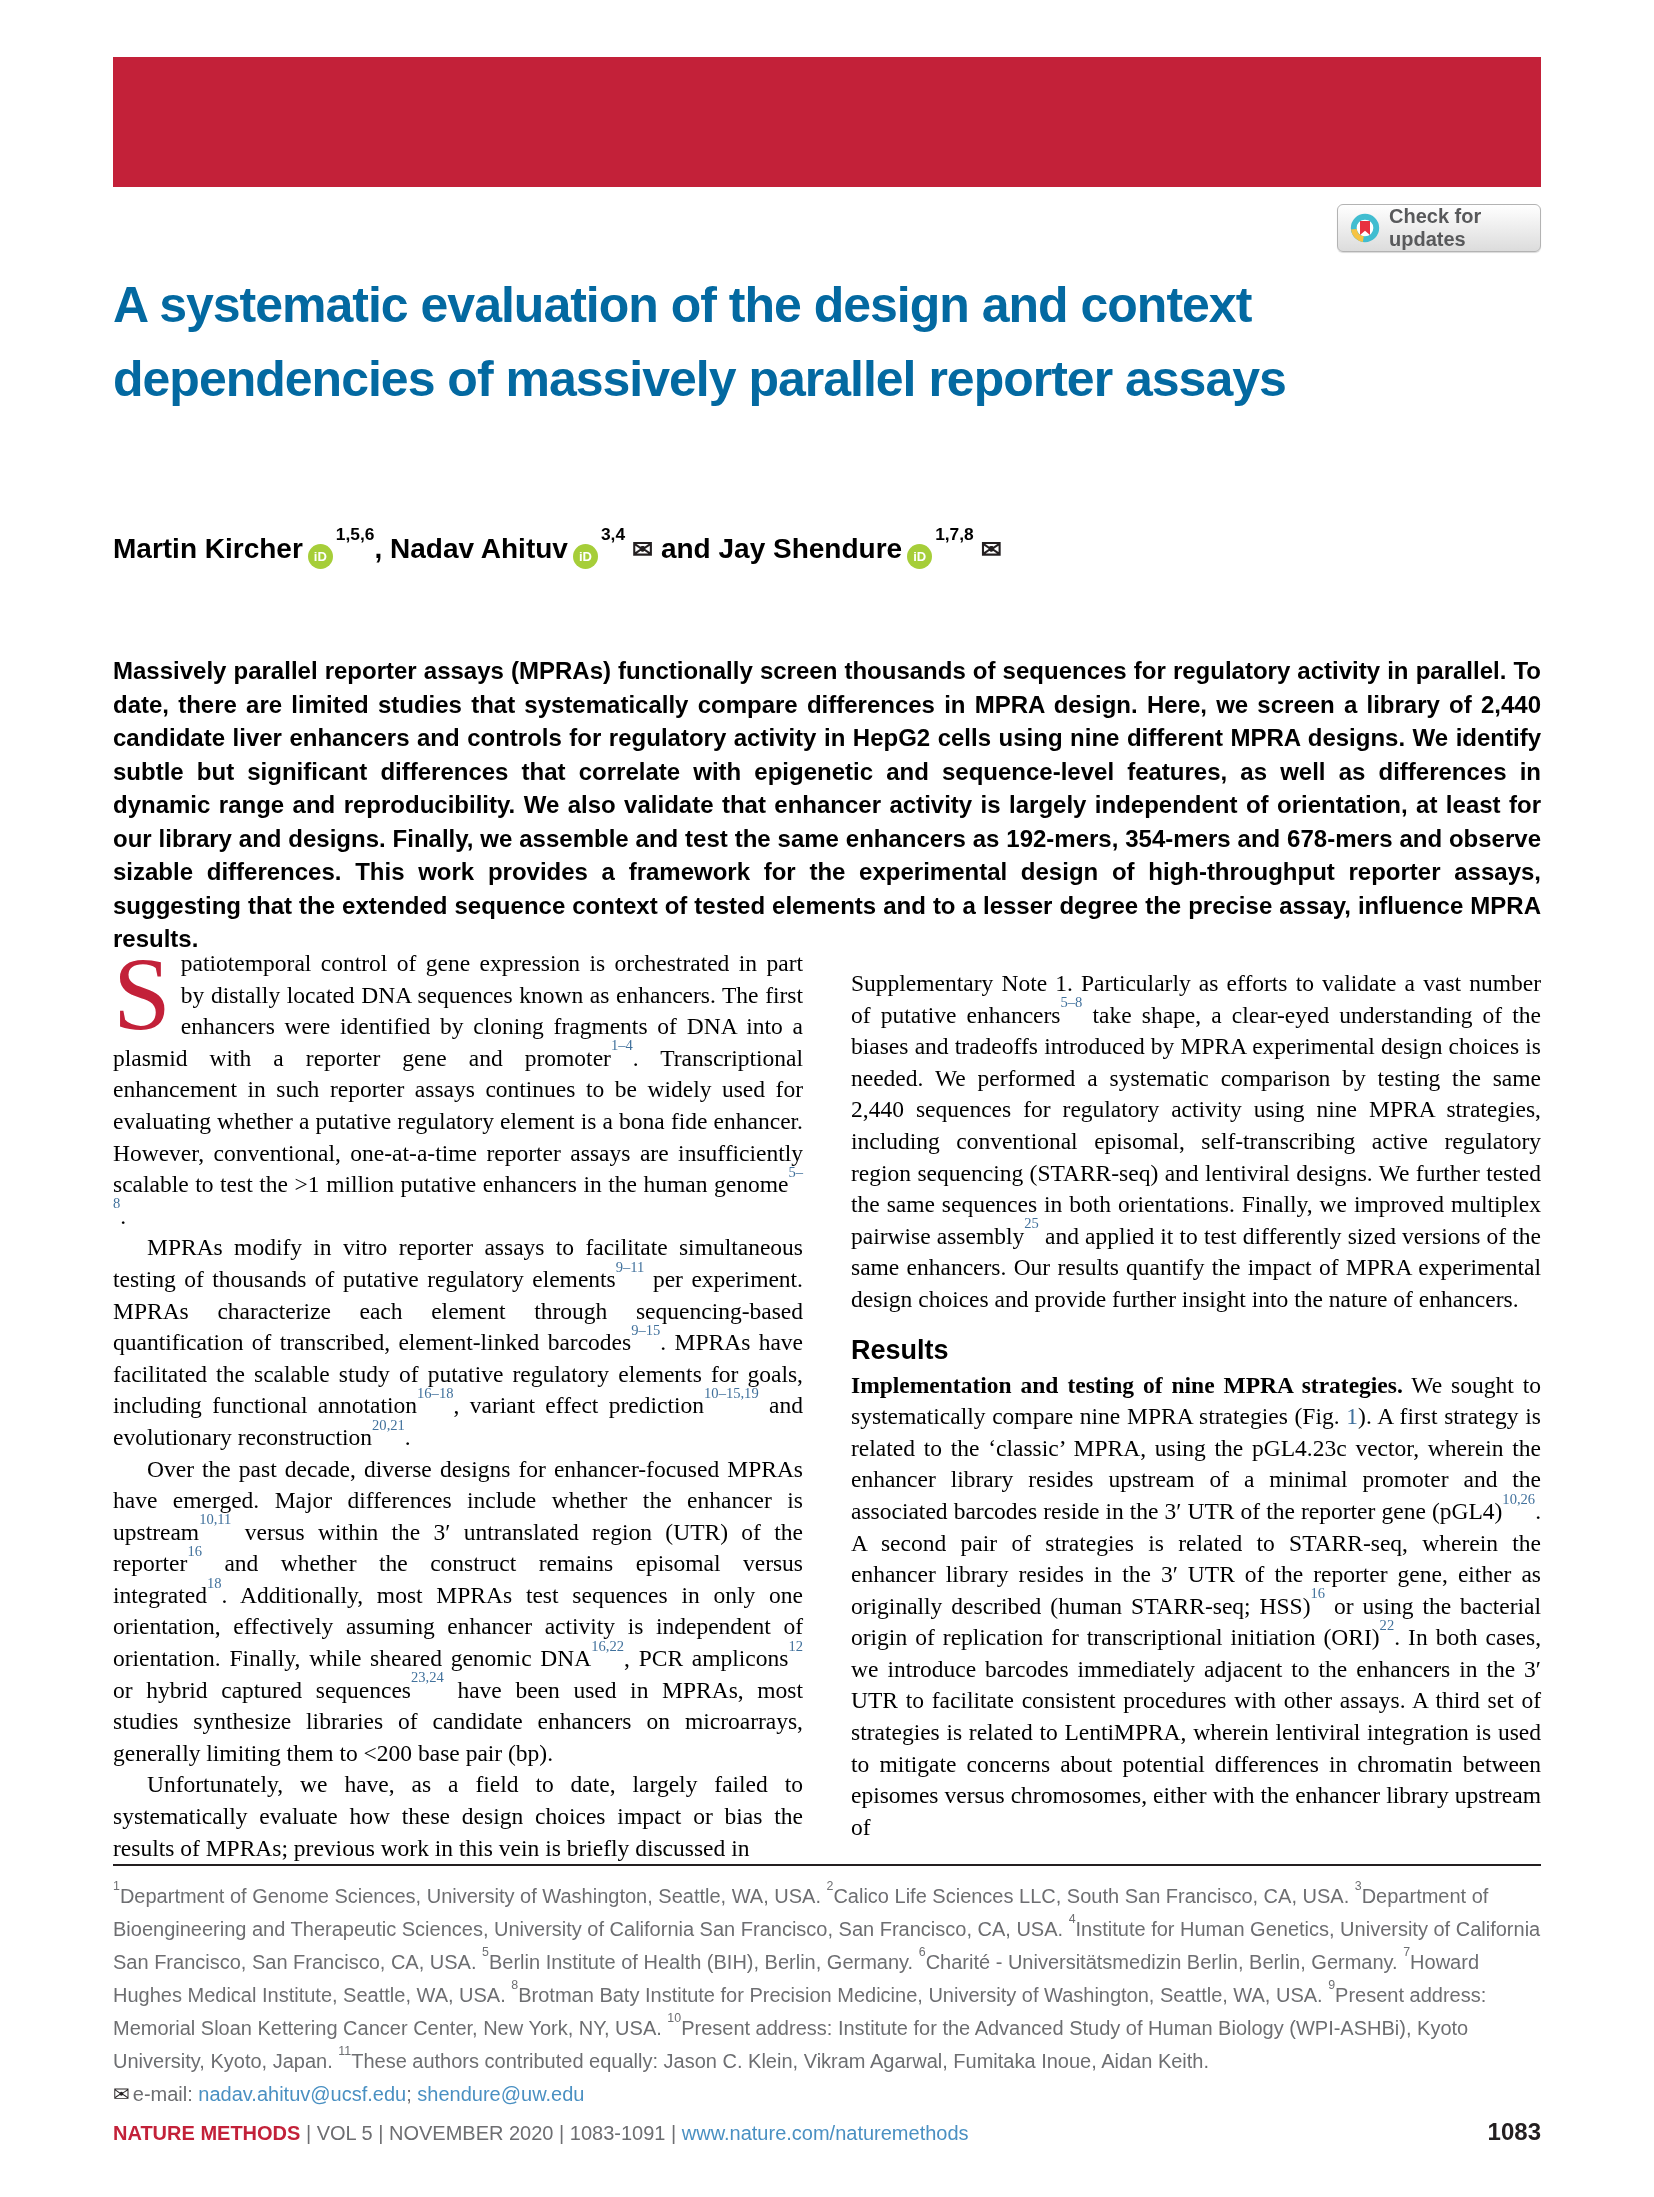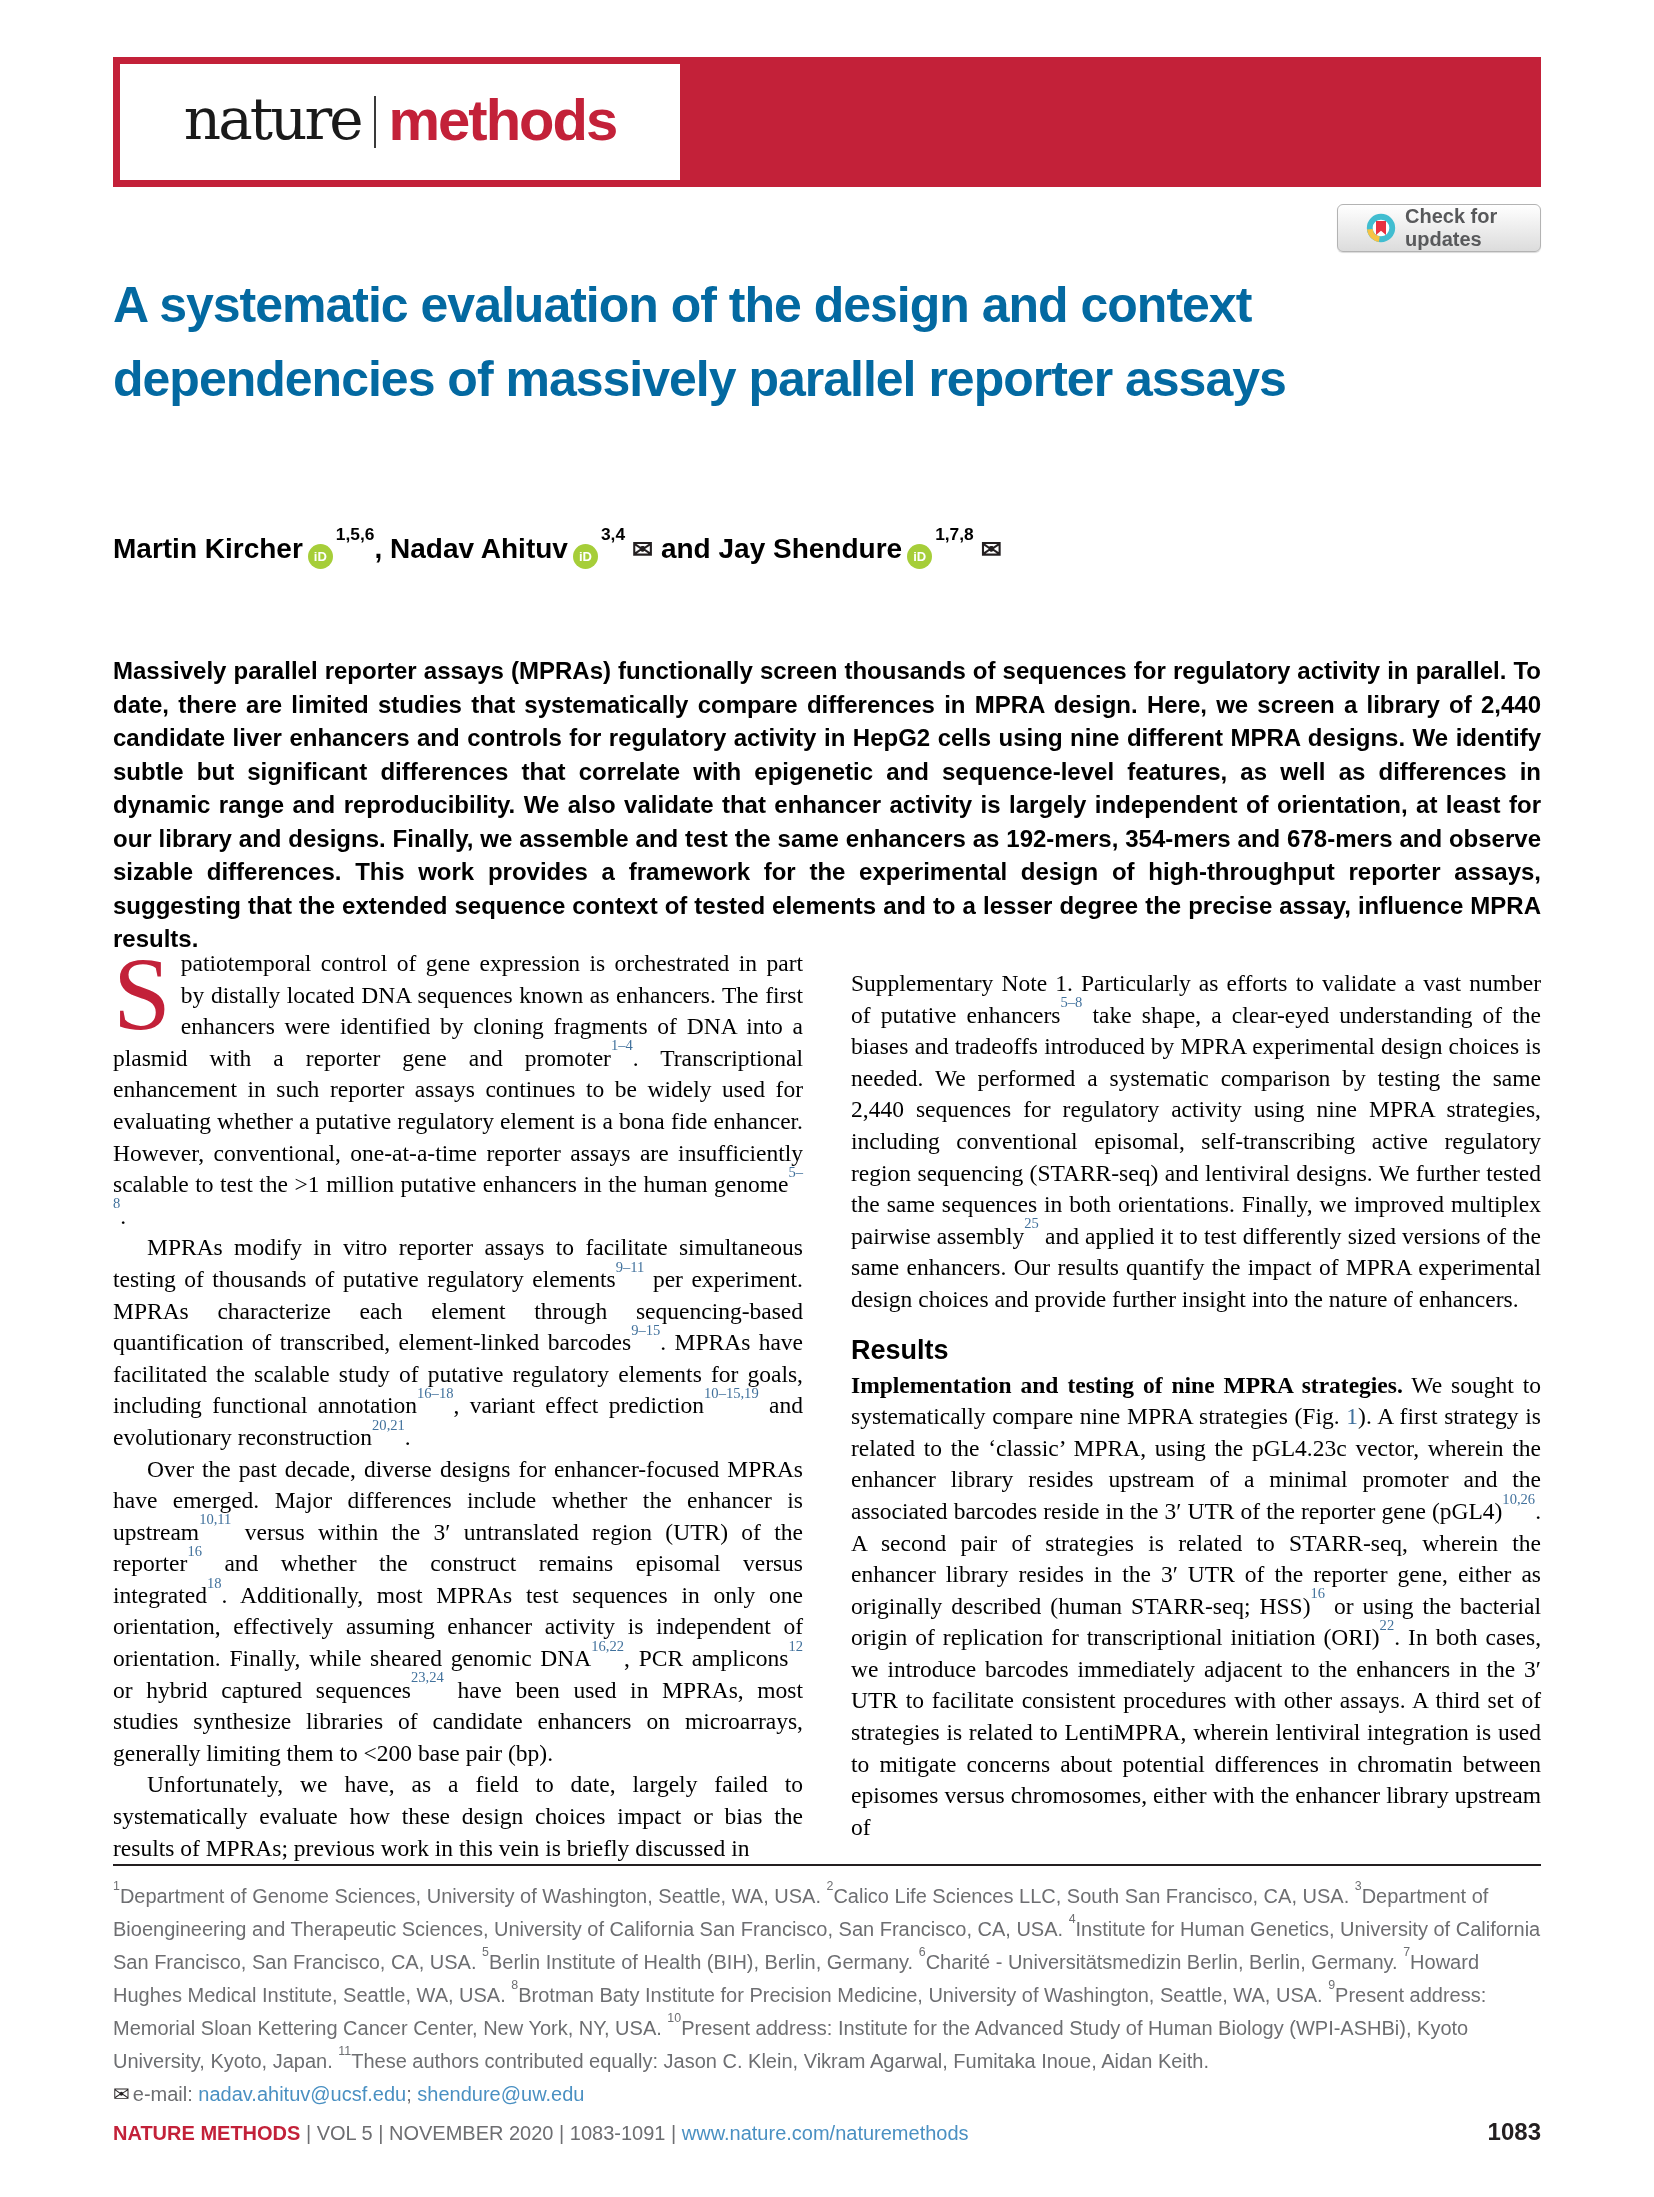--- a/index.html
+++ b/index.html
@@ -30,21 +30,21 @@
                 letter-spacing:-2px;color:var(--brand_red);line-height:1;padding-bottom:4px;}
   .banner-right{position:absolute;right:22px;top:14px;text-align:right;color:#fff;}
   .article-type{font-family:"Liberation Sans",sans-serif;font-weight:300;font-size:46px;
                 letter-spacing:2px;line-height:56px;}
   .doi{font-family:"Liberation Sans",sans-serif;font-weight:700;font-size:20px;line-height:34px;}
 
   
   .check-badge{position:absolute;right:113px;top:204px;width:204px;height:48px;
                border:1px solid #b3b3b3;border-radius:6px;
                background:linear-gradient(#ffffff,#dcdcdc);
-               display:flex;align-items:center;gap:9px;padding:0 28px;box-sizing:border-box;
+               display:flex;align-items:center;gap:9px;padding:0 12px;box-sizing:border-box;
                box-shadow:0 1px 1px rgba(0,0,0,.15);cursor:pointer;}
   .crossmark{display:inline-flex;width:30px;height:30px;}
   .cm-ring{stroke:var(--crossmark_teal);}
   .cm-arc{stroke:var(--crossmark_yellow);}
   .cm-mark{fill:var(--crossmark_red);}
   .check-label{font-family:"Liberation Sans",sans-serif;font-weight:700;font-size:20px;
                color:var(--badge_text_gray);}
 
   
   .title{position:absolute;left:113px;top:268px;width:1190px;margin:0;
@@ -97,25 +97,20 @@
   .f-meta{color:var(--footnote_gray);}
   .f-url{color:var(--link_blue);}
   .f-page{color:var(--ink);font-weight:700;font-size:24px;margin-left:39px;}
 </style>
 </head>
 <body>
 
 <div class="page">
 
   <header class="banner">
-    <div class="logo-box">
-      <span class="logo-nature">nature</span>
-      <span class="logo-divider"></span>
-      <span class="logo-methods">methods</span>
-    </div>
   </header>
 
   <div class="check-badge">
     <span class="crossmark">
       <svg viewBox="0 0 36 36" width="30" height="30">
         <circle class="cm-ring" cx="18" cy="18" r="13.5" fill="#fff" stroke-width="7"></circle>
         <path class="cm-arc" d="M4.6 19.5 A 13.5 13.5 0 0 0 16 31.3" fill="none" stroke-width="7"></path>
         <path class="cm-mark" d="M12 9.5 h12 v17 l-6 -5.2 l-6 5.2 z"></path>
       </svg>
     </span>

